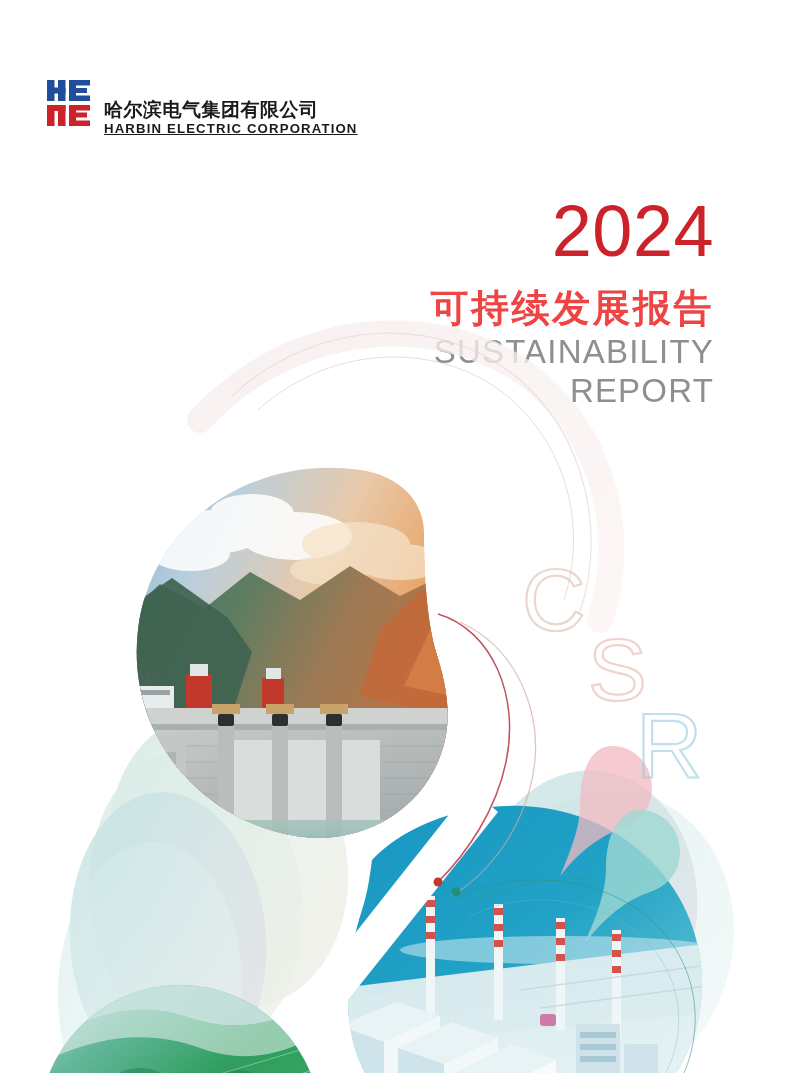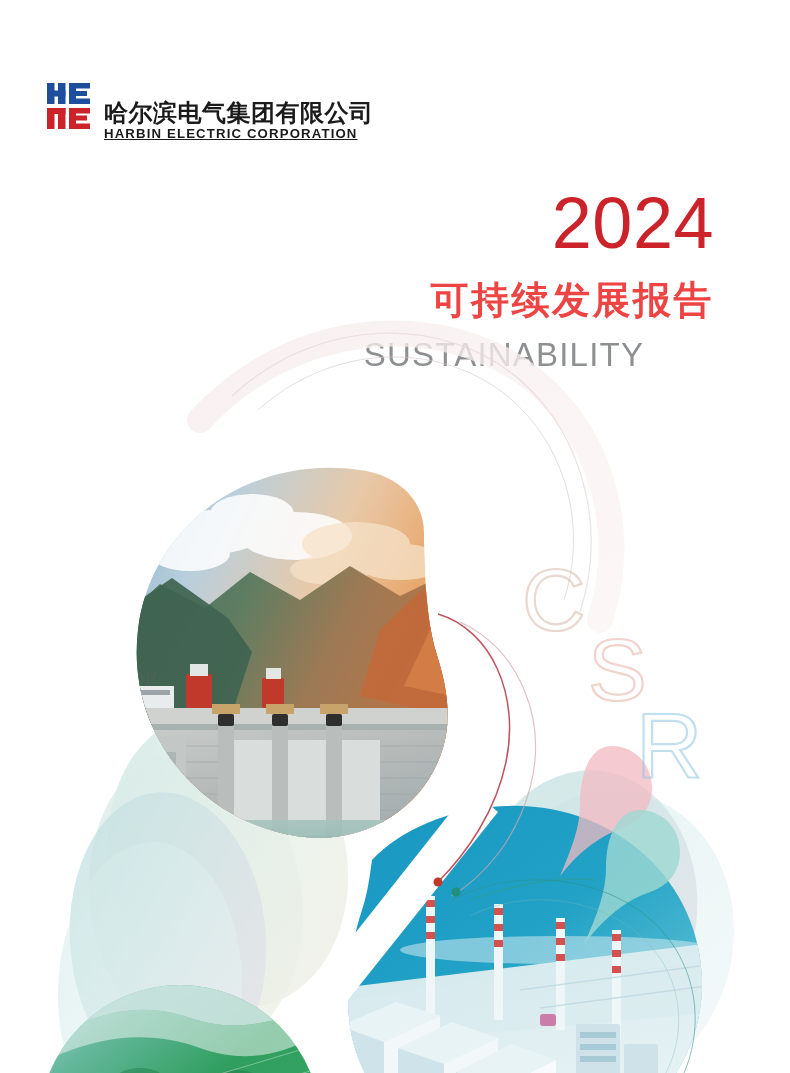--- a/index.html
+++ b/index.html
@@ -33,21 +33,21 @@
     height: 48px;
     flex: 0 0 auto;
   }
   .brand-text {
     display: flex;
     flex-direction: column;
     gap: 2px;
     padding-top: 2px;
   }
   .brand-cn {
-    font-size: 24px;
+    font-size: 19px;
     font-weight: 700;
     color: #1a1a1a;
     letter-spacing: 0.5px;
     line-height: 1.05;
     white-space: nowrap;
     margin-top: 28px;
   }
   .brand-en {
     font-size: 13.2px;
     font-weight: 700;
@@ -65,37 +65,37 @@
     top: 188px;
     text-align: right;
     width: 420px;
   }
   .title-year {
     font-size: 72px;
     font-weight: 400;
     color: #cc2229;
     line-height: 0.98;
     letter-spacing: 0.5px;
+    margin-top: 8px;
   }
   .title-cn {
     margin-top: 20px;
     font-size: 38px;
     font-weight: 700;
     color: #ef4444;
     letter-spacing: 2.5px;
     line-height: 1.12;
   }
   .title-en1 {
-    margin-top: 15px;
+    margin-top: 4px;
     font-size: 33px;
     font-weight: 400;
     color: #8d8f91;
     letter-spacing: 1.2px;
     line-height: 1.18;
-    text-align: center;
   }
   .title-en2 {
     font-size: 33px;
     font-weight: 400;
     color: #8d8f91;
     letter-spacing: 1.2px;
     line-height: 1.18;
   }
 
   
@@ -151,20 +151,21 @@
     <span class="brand-text">
       <span class="brand-cn">哈尔滨电气集团有限公司</span>
       <span class="brand-en">HARBIN ELECTRIC CORPORATION</span>
     </span>
   </div>
 
   <div class="title-block">
     <div class="title-year">2024</div>
     <div class="title-cn">可持续发展报告</div>
     <div class="title-en1">SUSTAINABILITY</div>
+    <div class="title-en2">REPORT</div>
   </div>
 
   <div class="artwork">
     <svg viewBox="0 0 790 773" preserveAspectRatio="none" aria-hidden="true">
       <defs>
 
         <linearGradient id="skyGrad" x1="0" y1="0" x2="1" y2="0.55">
           <stop offset="0" stop-color="#7aa6c4"></stop>
           <stop offset="0.30" stop-color="#b9cfdd"></stop>
           <stop offset="0.58" stop-color="#e8c9a8"></stop>

